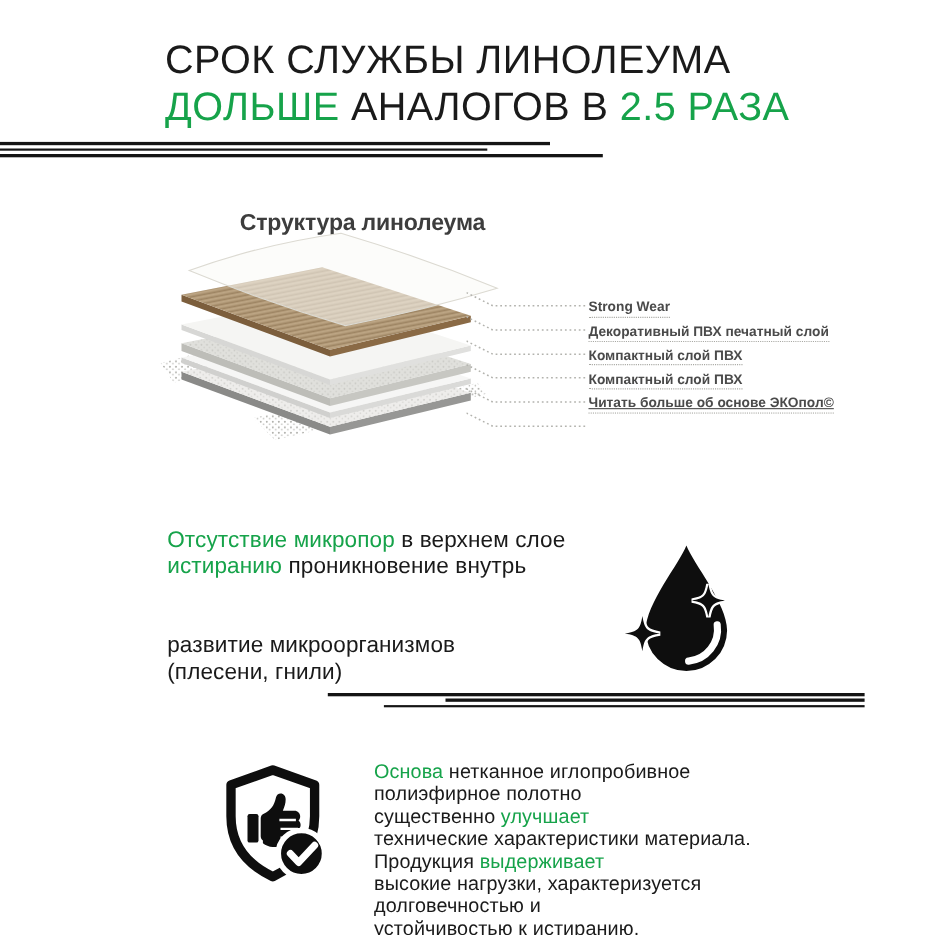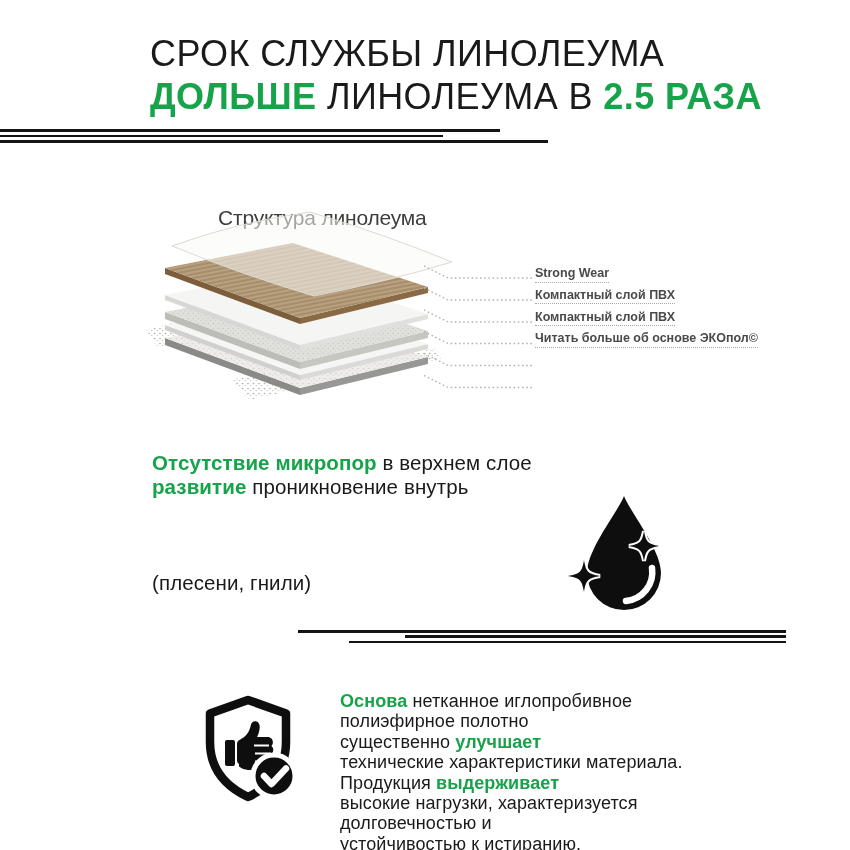--- a/index.html
+++ b/index.html
@@ -3,51 +3,51 @@
 <meta charset="utf-8">
 <style>
   html,body{margin:0;padding:0;background:#fff;}
   #canvas{
     position:relative;width:786px;height:850px;background:#ffffff;
     font-family:"Liberation Sans","DejaVu Sans",sans-serif;color:#1a1a1a;overflow:hidden;
   }
   
   .t1{position:absolute;left:150px;top:33px;font-size:36px;font-weight:500;letter-spacing:.4px;white-space:nowrap;}
   .t2{position:absolute;left:150px;top:76px;font-size:36px;font-weight:500;letter-spacing:.4px;white-space:nowrap;}
-  .hl{color:var(--accent,#16a34a);font-weight:700;}
+  .hl{color:var(--accent,#16a34a);font-weight:400;}
   
   .ln{position:absolute;height:2.6px;background:#141414;}
   .ln-t1{top:129px;left:0;width:500px;}
   .ln-t2{top:134.6px;left:0;width:443px;}
   .ln-t3{top:140.2px;left:0;width:548px;}
   .ln-m1{top:630px;left:298px;width:552px;}
   .ln-m2{top:635.4px;left:405px;width:445px;}
   .ln-m3{top:640.8px;left:349px;width:501px;}
   
-  .diagram-title{position:absolute;left:218px;top:206px;font-size:21px;font-weight:400;color:#3d3d3d;letter-spacing:-.2px;white-space:nowrap;}
+  .diagram-title{position:absolute;left:218px;top:191px;font-size:21px;font-weight:700;color:#3d3d3d;letter-spacing:-.2px;white-space:nowrap;}
   .layers-svg{position:absolute;left:142px;top:208px;}
   .leaders-svg{position:absolute;left:424px;top:262px;}
   .labels{position:absolute;left:535px;top:267px;}
-  .label-row{height:21.8px;display:flex;align-items:flex-start;}
+  .label-row{height:21.8px;display:flex;align-items:flex-end;}
   .layer-label{font-size:12.5px;font-weight:700;color:#4a4a4a;line-height:13px;
     border-bottom:1.5px dotted #a8a8a3;padding-bottom:1.5px;white-space:nowrap;}
-  .layer-label.link{cursor:pointer;}
+  .layer-label.link{cursor:pointer;text-decoration:underline;}
   
-  .feat1{position:absolute;left:152px;top:451px;font-size:20.5px;line-height:24px;font-weight:500;letter-spacing:.1px;}
+  .feat1{position:absolute;left:152px;top:479px;font-size:20.5px;line-height:24px;font-weight:500;letter-spacing:.1px;}
   .feat2{position:absolute;left:340px;top:675px;font-size:18px;line-height:20.4px;font-weight:500;letter-spacing:.1px;margin-top:16px;}
   .drop-icon{position:absolute;left:566px;top:492px;}
   .shield-icon{position:absolute;left:196px;top:694px;}
 </style>
 </head>
 <body>
 
 <div id="canvas">
 
   <div class="t1">СРОК СЛУЖБЫ ЛИНОЛЕУМА</div>
-  <div class="t2"><span class="hl">ДОЛЬШЕ</span><span> ЛИНОЛЕУМА В </span><span class="hl">2.5 РАЗА</span></div>
+  <div class="t2"><span class="hl">ДОЛЬШЕ</span><span> АНАЛОГОВ В </span><span class="hl">2.5 РАЗА</span></div>
 
   <div class="ln ln-t1"></div>
   <div class="ln ln-t2"></div>
   <div class="ln ln-t3"></div>
   <div class="ln ln-m1"></div>
   <div class="ln ln-m2"></div>
   <div class="ln ln-m3"></div>
 
   <div class="diagram-title">Структура линолеума</div>
 
@@ -118,31 +118,34 @@
       <polyline points="0,91.5 24,103.5 110,103.5"></polyline>
       <polyline points="0,113.5 24,125.5 110,125.5"></polyline>
     </g>
   </svg>
 
   <div class="labels">
       <div class="label-row">
         <span class="layer-label">Strong Wear</span>
       </div>
       <div class="label-row">
+        <span class="layer-label">Декоративный ПВХ печатный слой</span>
+      </div>
+      <div class="label-row">
         <span class="layer-label">Компактный слой ПВХ</span>
       </div>
       <div class="label-row">
         <span class="layer-label">Компактный слой ПВХ</span>
       </div>
       <div class="label-row">
         <span class="layer-label link">Читать больше об основе ЭКОпол©</span>
       </div>
     </div>
 
-  <div class="feat1"><span class="hl">Отсутствие микропор</span><span> в верхнем слое</span><br><span class="hl">развитие</span><span> проникновение внутрь</span><br><br><br><br><span>(плесени, гнили)</span></div>
+  <div class="feat1"><span class="hl">Отсутствие микропор</span><span> в верхнем слое</span><br><span class="hl">истиранию</span><span> проникновение внутрь</span><br><br><br><span>развитие микроорганизмов</span><br><span>(плесени, гнили)</span></div>
 
   <svg class="drop-icon" width="108" height="118" viewBox="0 0 108 118">
     <path d="M58,4 C52,20 21,57 21,81 a37,37 0 0 0 74,0 C95,57 64,20 58,4 Z" fill="#0e0e0e"></path>
     <path d="M86,76 A29,29 0 0 1 60,109" fill="none" stroke="#ffffff" stroke-width="6.5" stroke-linecap="round"></path>
     <path d="M78,39 C80,50 82,52 93,54 C82,56 80,58 78,69 C76,58 74,56 63,54 C74,52 76,50 78,39 Z" fill="#0e0e0e" stroke="#ffffff" stroke-width="4" paint-order="stroke"></path>
     <path d="M18,68 C20,80 22,82 34,84 C22,86 20,88 18,100 C16,88 14,86 2,84 C14,82 16,80 18,68 Z" fill="#0e0e0e" stroke="#ffffff" stroke-width="4" paint-order="stroke"></path>
   </svg>
 
   <svg class="shield-icon" width="104" height="112" viewBox="0 0 104 112">
     <path d="M52,6 L14,19.5 V48 C14,76 31,93 52,103 C73,93 90,76 90,48 V19.5 Z" fill="none" stroke="#0e0e0e" stroke-width="8.5" stroke-linejoin="round"></path>

